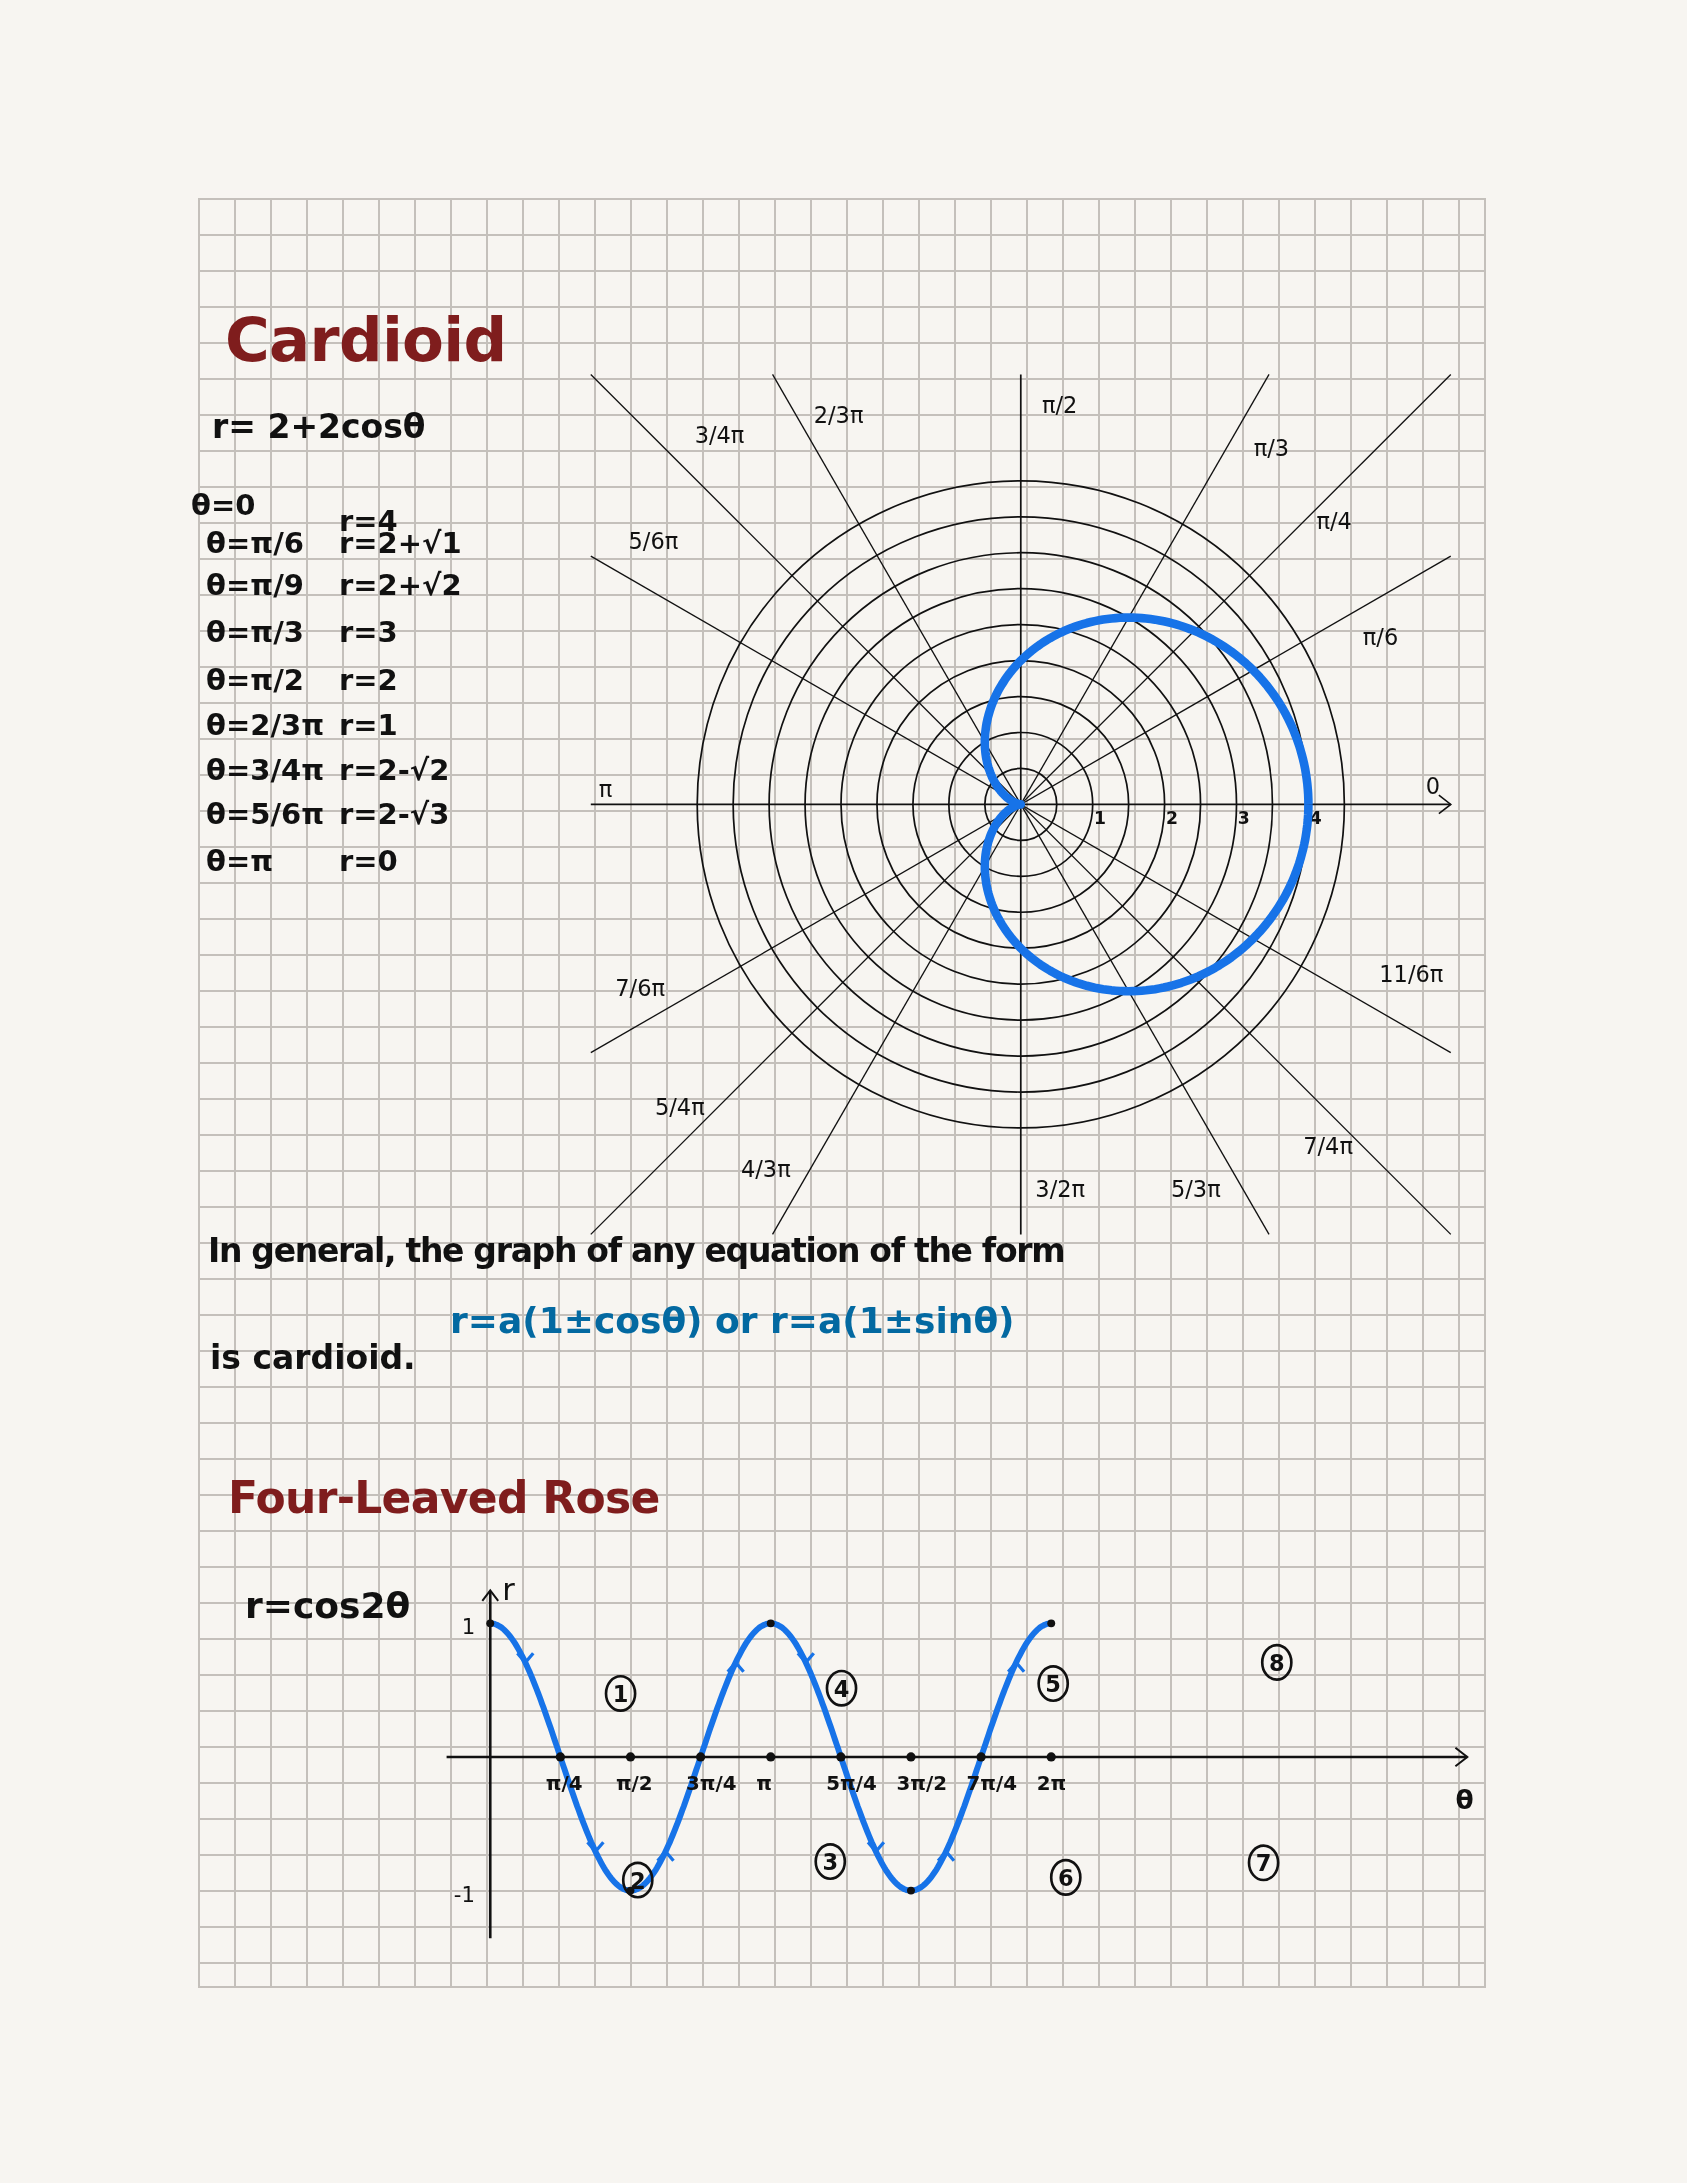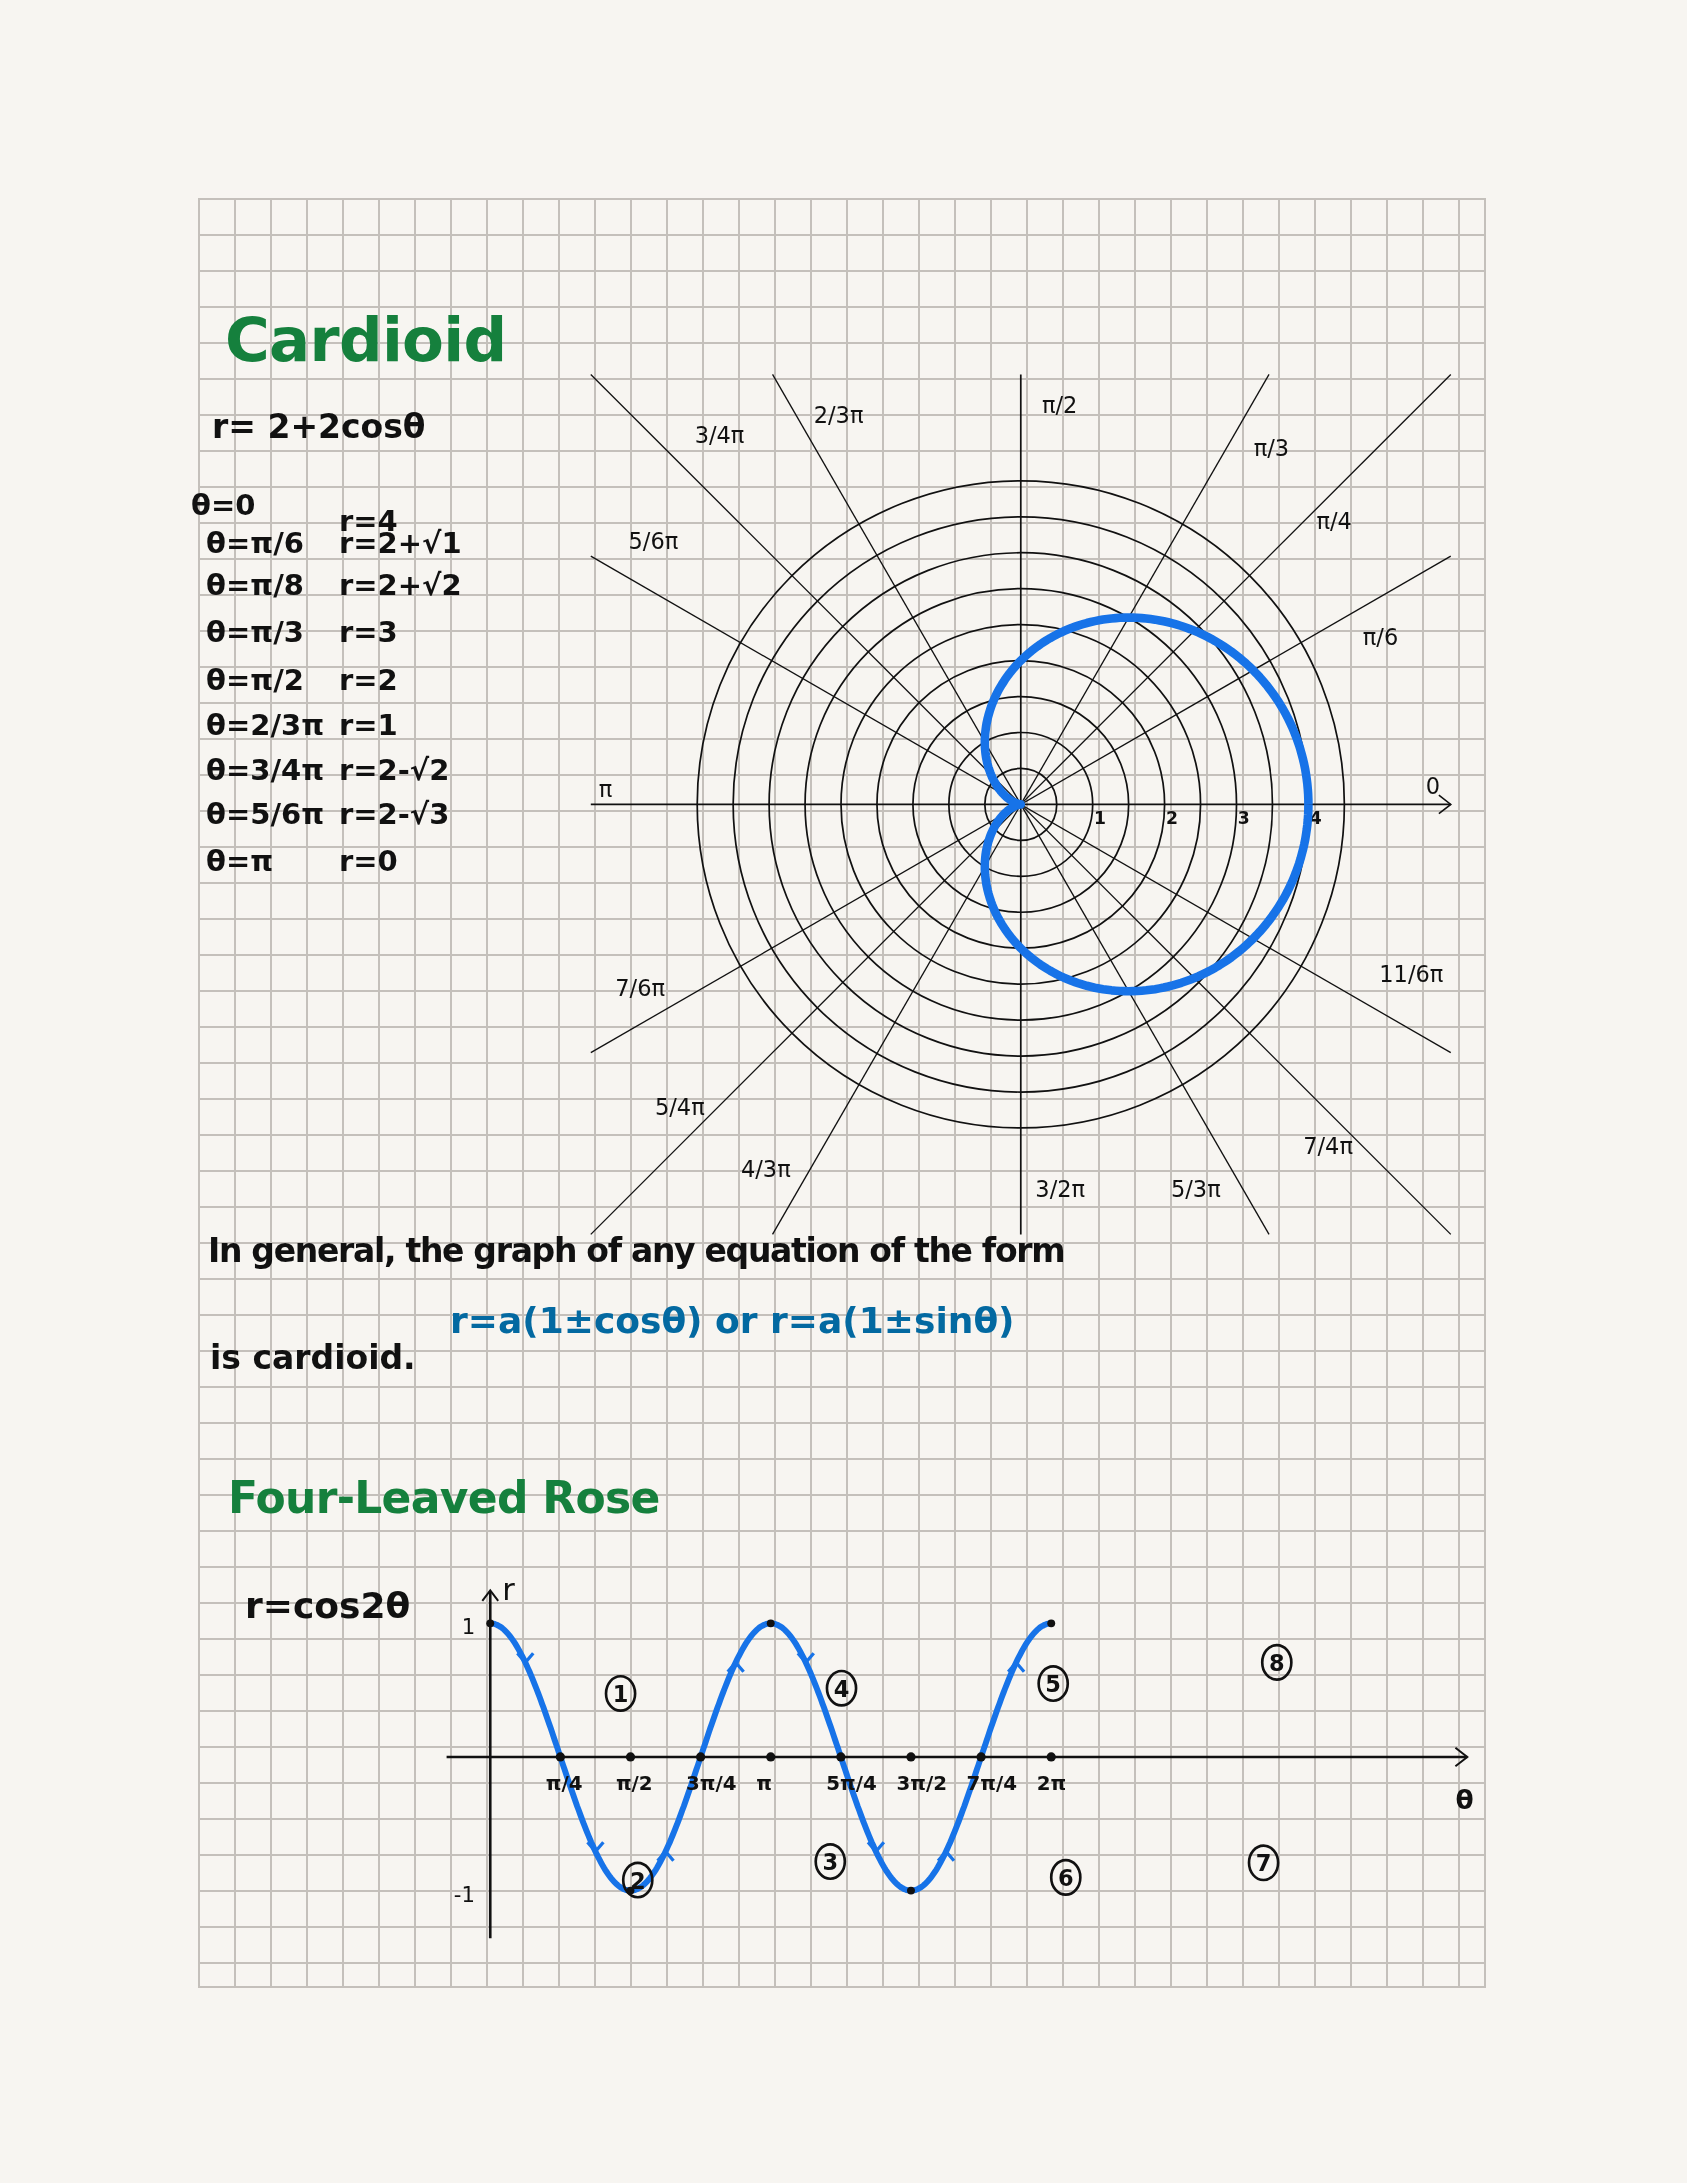--- a/index.html
+++ b/index.html
@@ -17,21 +17,21 @@
     width: 1286px; height: 1788px;
     background-image:
       linear-gradient(to right, #c4c0bb 2px, transparent 2px),
       linear-gradient(to bottom, #c4c0bb 2px, transparent 2px);
     background-size: 36px 36px;
     border-right: 2px solid #c4c0bb;
     border-bottom: 2px solid #c4c0bb;
   }
   svg#canvas { position: absolute; left: 0; top: 0; }
   .title-red {
-    position: absolute; color: #15803d; font-weight: bold;
+    position: absolute; color: #7f1d1d; font-weight: bold;
     font-family: "DejaVu Sans", sans-serif; letter-spacing: -0.7px;
   }
   .hand {
     position: absolute; color: #111; font-family: "DejaVu Sans", sans-serif;
     white-space: nowrap;
   }
   .red { color: #0369a1; }
   .table-row { position: absolute; font-size: 29px; color: #111; white-space: nowrap; font-weight: bold; }
 </style>
 </head>
@@ -41,21 +41,21 @@
   <div id="grid"></div>
 
   <div class="title-red" style="left:225px; top:304px; font-size:61px;">Cardioid</div>
   <div class="hand" style="left:212px; top:407px; font-size:33px; font-weight:bold;">r= 2+2cosθ</div>
 
   <div id="cardioid-table">
       <div class="table-row" style="left: 191px; top: 488px;">θ=0</div>
       <div class="table-row" style="left: 339px; top: 488px; margin-top: 16px;">r=4</div>
       <div class="table-row" style="left: 206px; top: 526px;">θ=π/6</div>
       <div class="table-row" style="left: 339px; top: 526px;">r=2+√1</div>
-      <div class="table-row" style="left: 206px; top: 568px;">θ=π/8</div>
+      <div class="table-row" style="left: 206px; top: 568px;">θ=π/9</div>
       <div class="table-row" style="left: 339px; top: 568px;">r=2+√2</div>
       <div class="table-row" style="left: 206px; top: 615px;">θ=π/3</div>
       <div class="table-row" style="left: 339px; top: 615px;">r=3</div>
       <div class="table-row" style="left: 206px; top: 663px;">θ=π/2</div>
       <div class="table-row" style="left: 339px; top: 663px;">r=2</div>
       <div class="table-row" style="left: 206px; top: 708px;">θ=2/3π</div>
       <div class="table-row" style="left: 339px; top: 708px;">r=1</div>
       <div class="table-row" style="left: 206px; top: 753px;">θ=3/4π</div>
       <div class="table-row" style="left: 339px; top: 753px;">r=2-√2</div>
       <div class="table-row" style="left: 206px; top: 797px;">θ=5/6π</div>

